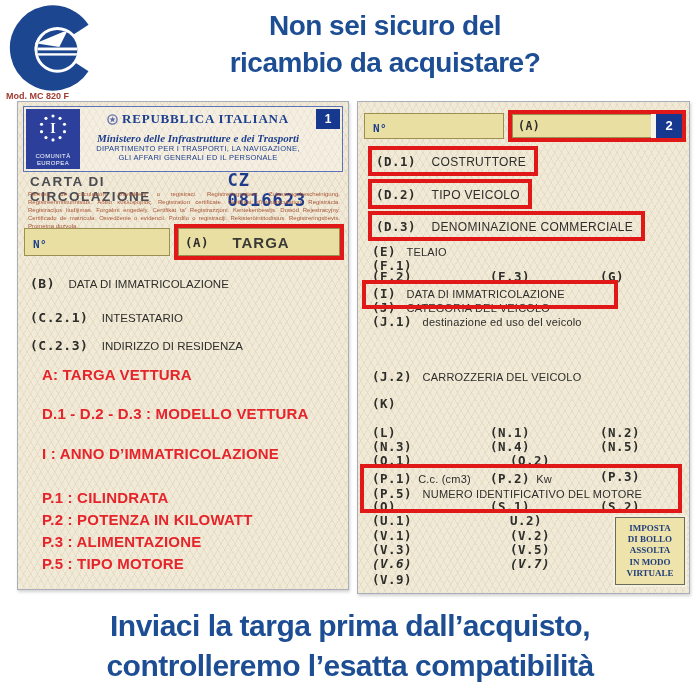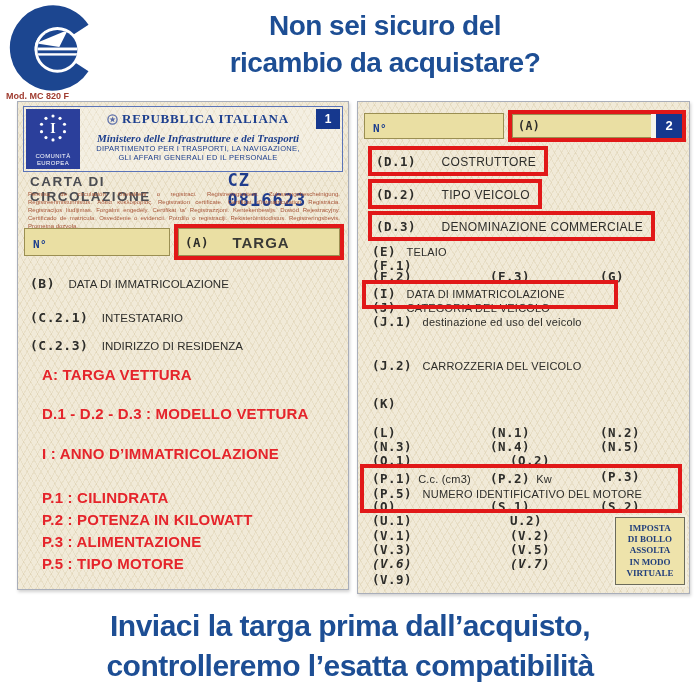--- a/index.html
+++ b/index.html
@@ -66,21 +66,21 @@
   .nbox-r{width:140px;height:26px;line-height:26px;padding-left:8px;box-sizing:border-box;}
   .nbox-r .code{font-size:11px;color:#1d3f8e;}
   .spacer-r{flex:1;}
   .redwrap-r{display:flex;align-items:stretch;width:170px;height:24px;}
   .abox-r{flex:1;display:flex;align-items:center;border-right:none;}
   .abox-r .code{margin-left:5px;font-size:11.5px;}
   .sliver{width:5px;background:#f6f4ec;}
   .badge2{width:26px;background:#16388e;color:#fff;font-weight:bold;font-size:13px;text-align:center;line-height:24px;}
 
   .dred{position:absolute;left:10px;border:4px solid #e11818;padding:2px 8px 2px 4px;white-space:nowrap;}
-  .dlabel{font-size:12px;color:#2d2d2a;margin-left:21px;letter-spacing:0.3px;}
+  .dlabel{font-size:12px;color:#2d2d2a;margin-left:11px;letter-spacing:0.3px;}
 
   .ln{position:absolute;left:14px;right:6px;height:15px;white-space:nowrap;}
   .ln .llabel{font-size:11px;color:#2d2d2a;margin-left:6px;letter-spacing:0.2px;}
   .ln .lower{text-transform:none;}
   .cpos{position:absolute;top:0;}
   .cL{left:0;}
   .c1{left:118px;}
   .c1b{left:138px;}
   .c2{left:228px;}
 
@@ -251,21 +251,21 @@
       <span class="llabel">CATEGORIA DEL VEICOLO</span>
     </div>
     <div class="ln" style="top:182px;">
       <span class="code">(I)</span>
       <span class="llabel">DATA DI IMMATRICOLAZIONE</span>
     </div>
     <div class="ln" style="top:210px;">
       <span class="code">(J.1)</span>
       <span class="llabel lower">destinazione ed uso del veicolo</span>
     </div>
-    <div class="ln" style="top:254px;">
+    <div class="ln" style="top:265px;">
       <span class="code">(J.2)</span>
       <span class="llabel">CARROZZERIA DEL VEICOLO</span>
     </div>
     <div class="ln" style="top:292px;">
       <span class="code">(K)</span>
     </div>
     <div class="ln" style="top:323px;">
       <span class="code cpos cL">(L)</span>
       <span class="code cpos c1">(N.1)</span>
       <span class="code cpos c2">(N.2)</span>

